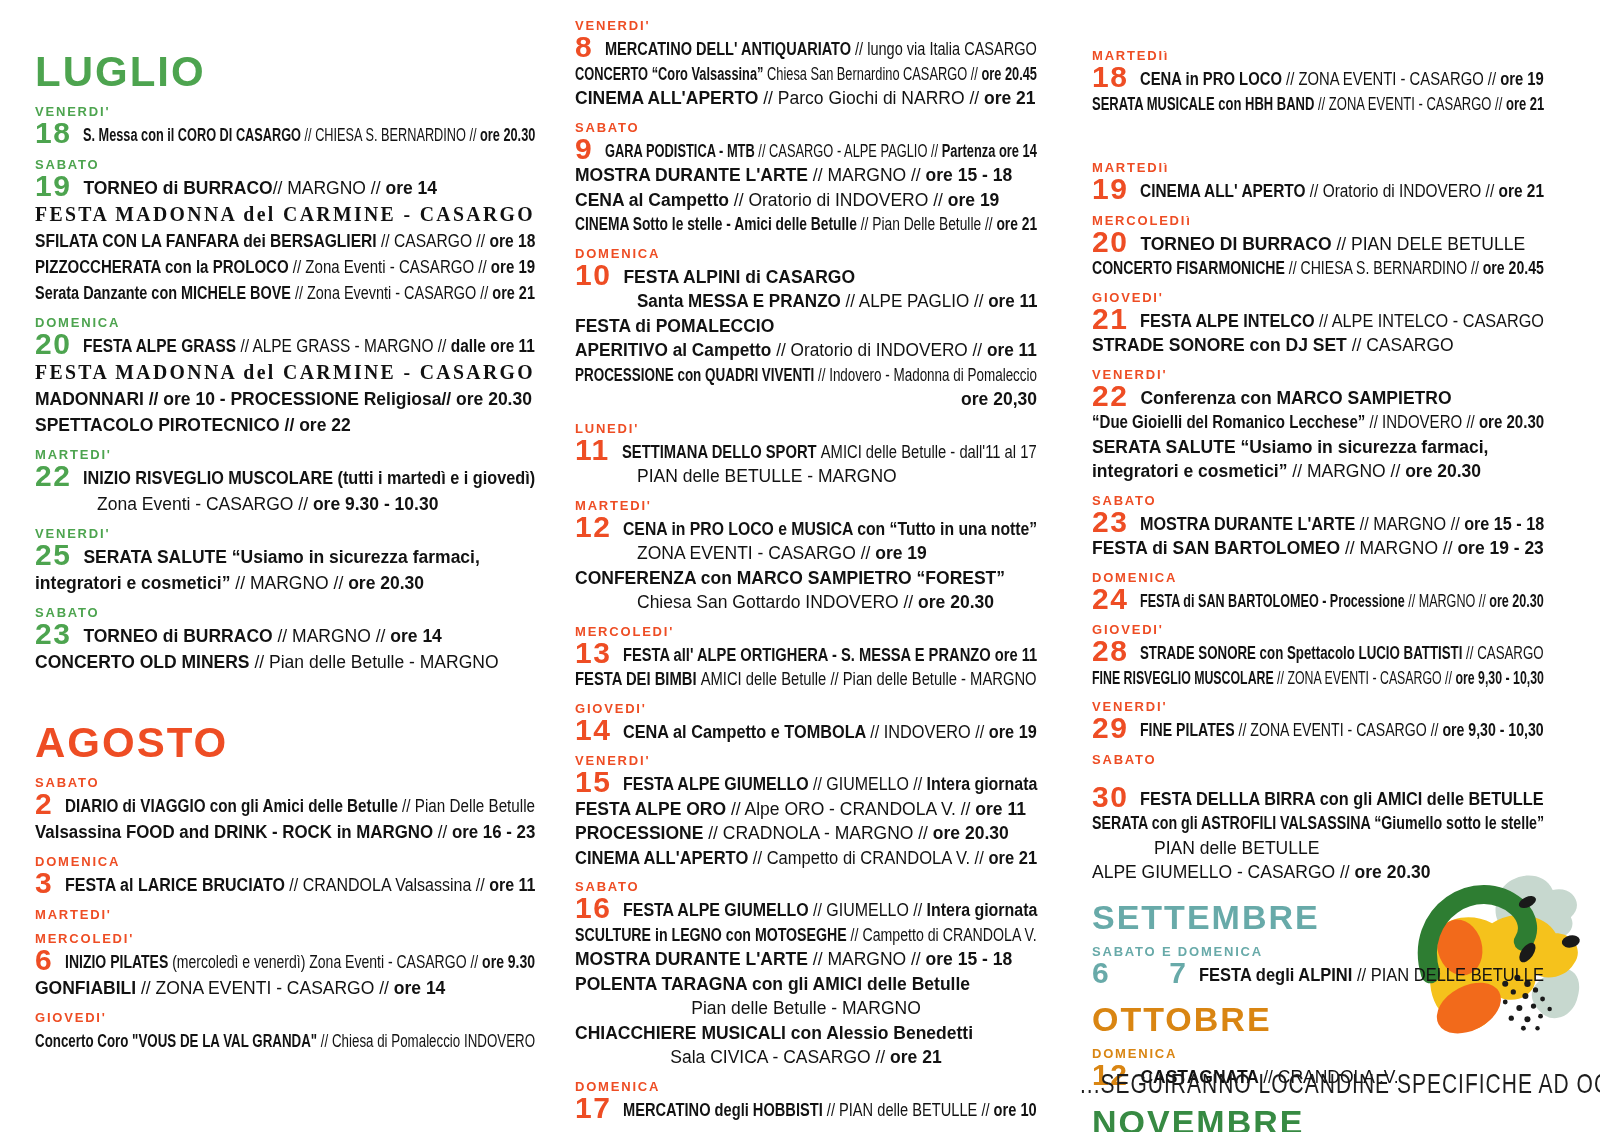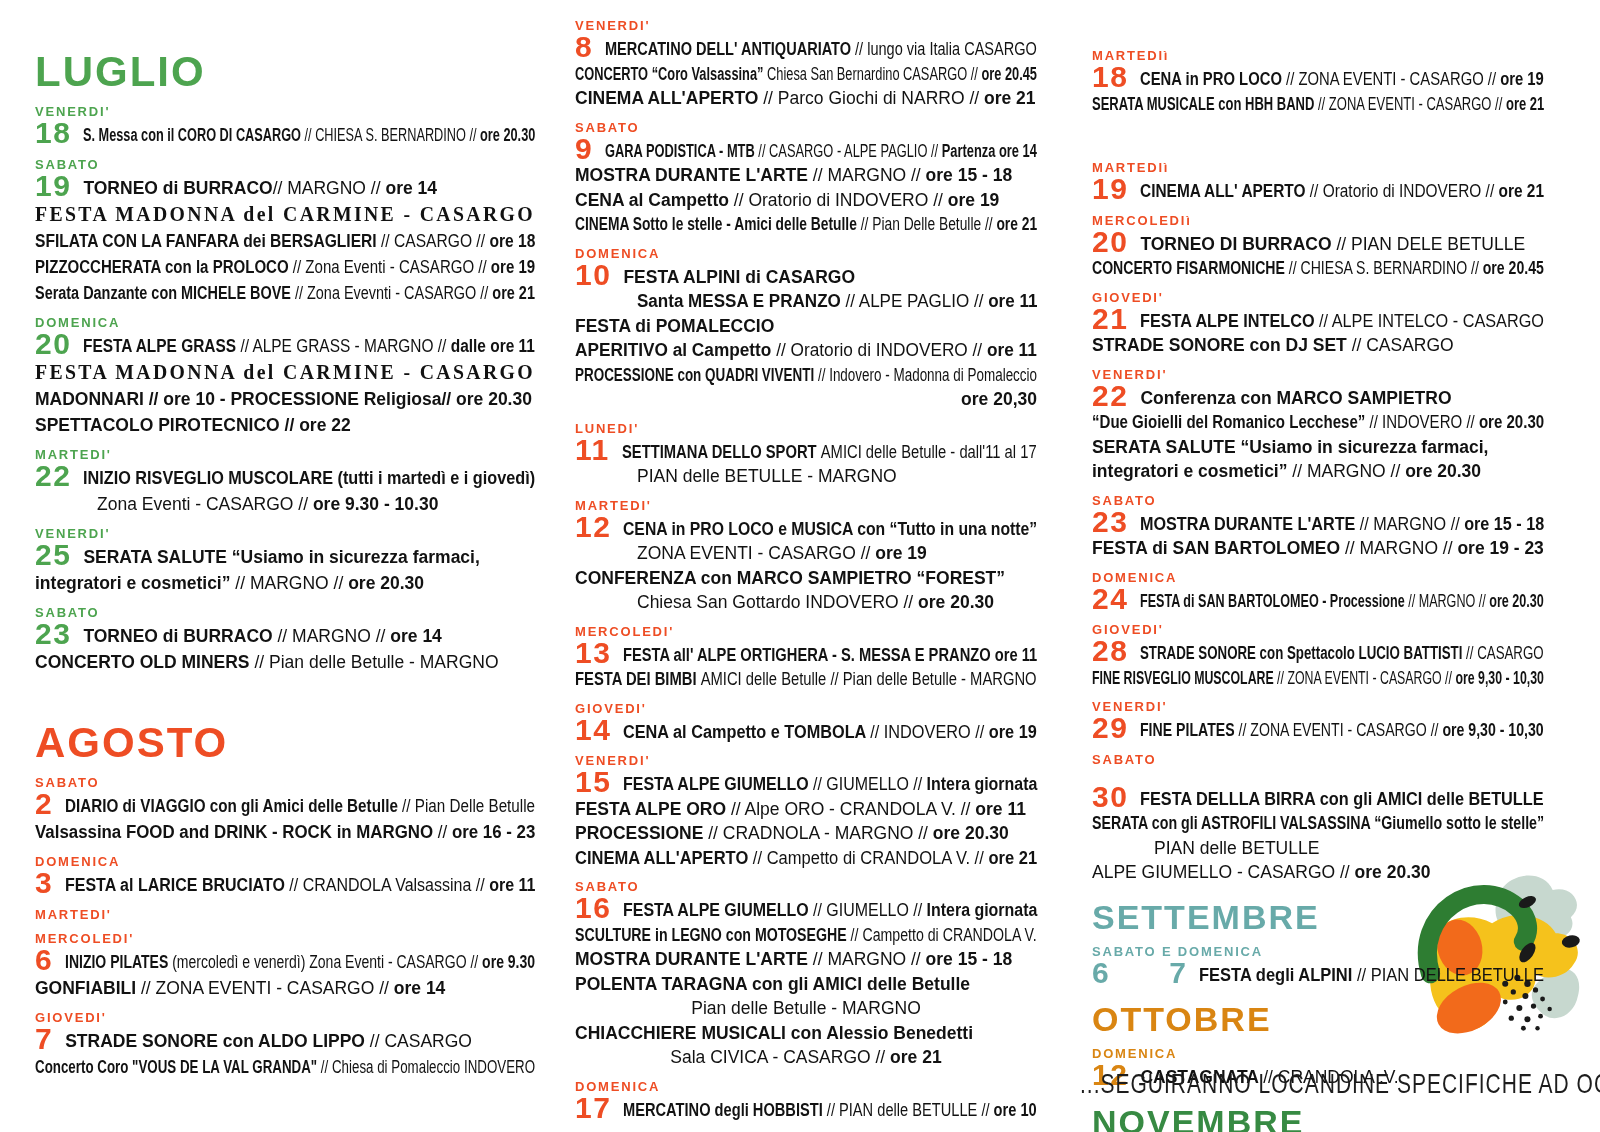--- a/index.html
+++ b/index.html
@@ -93,21 +93,20 @@
         <div class="block">
           <div class="daylabel" style="color: rgb(238, 77, 36);">MARTEDI'</div>
         </div>
         <div class="block">
           <div class="daylabel" style="color: rgb(238, 77, 36);">MERCOLEDI'</div>
           <div class="line"><span class="num" style="color: rgb(238, 77, 36);">6</span><span class="fit" style="transform-origin: left center; transform: scaleX(0.800681);"><span class="sg-b">INIZIO PILATES  </span><span class="sg-r">(mercoledì e venerdì)  Zona Eventi - CASARGO // </span><span class="sg-b">ore 9.30</span></span></div>
           <div class="line"><span class="fit"><span class="sg-b">GONFIABILI </span><span class="sg-r">//  ZONA EVENTI - CASARGO // </span><span class="sg-b">ore 14</span></span></div>
         </div>
         <div class="block">
           <div class="daylabel" style="color: rgb(238, 77, 36);">GIOVEDI'</div>
-          <div class="line"><span class="num" style="color: rgb(238, 77, 36);">7</span><span class="fit"><span class="sg-b">STRADE SONORE con ALDO LIPPO </span><span class="sg-r">//  CASARGO</span></span></div>
           <div class="line"><span class="fit" style="transform-origin: left center; transform: scaleX(0.762195);"><span class="sg-b">Concerto Coro "VOUS DE LA VAL GRANDA" </span><span class="sg-r">// Chiesa di Pomaleccio INDOVERO</span></span></div>
         </div>
       </div>
     </div>
     <div class="col" id="col-b">
       <div class="section">
         <div class="block">
           <div class="daylabel" style="color: rgb(238, 77, 36);">VENERDI'</div>
           <div class="line"><span class="num" style="color: rgb(238, 77, 36);">8</span><span class="fit" style="transform-origin: left center; transform: scaleX(0.830769);"><span class="sg-b">MERCATINO DELL' ANTIQUARIATO </span><span class="sg-r">// lungo via Italia CASARGO</span></span></div>
           <div class="line"><span class="fit" style="transform-origin: left center; transform: scaleX(0.732171);"><span class="sg-b">CONCERTO “Coro Valsassina” </span><span class="sg-r">Chiesa San Bernardino CASARGO // </span><span class="sg-b">ore 20.45</span></span></div>

